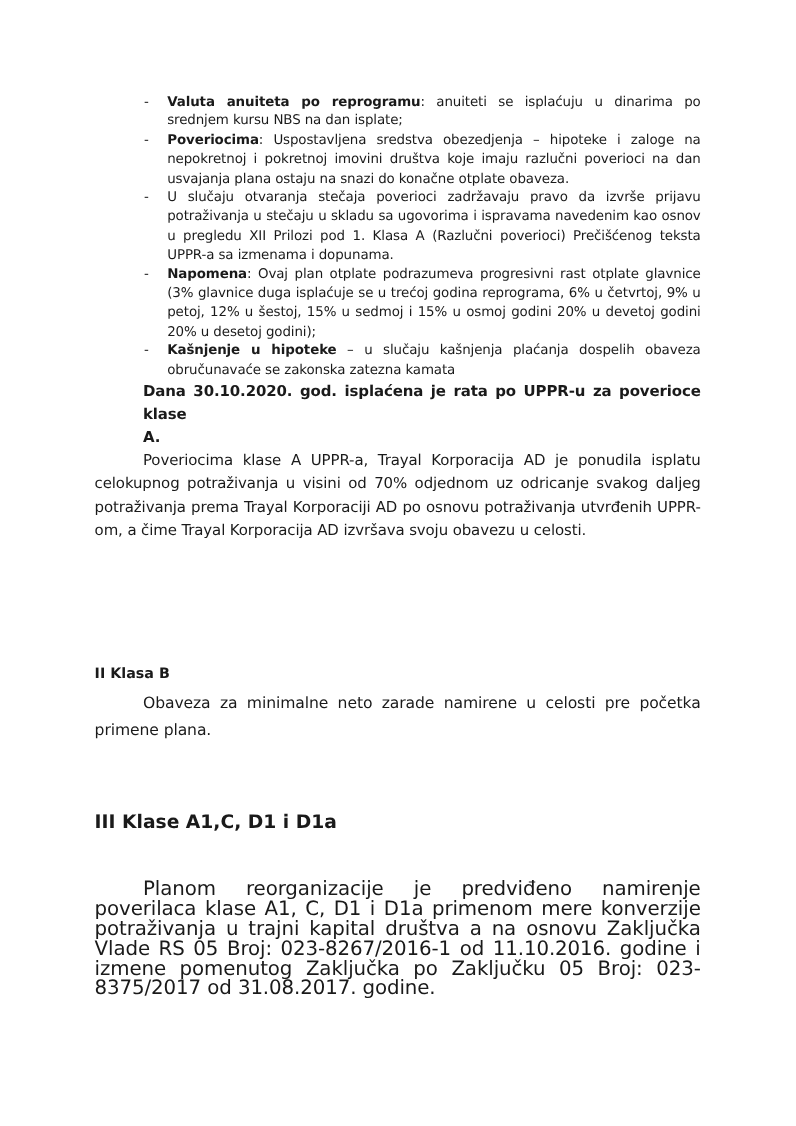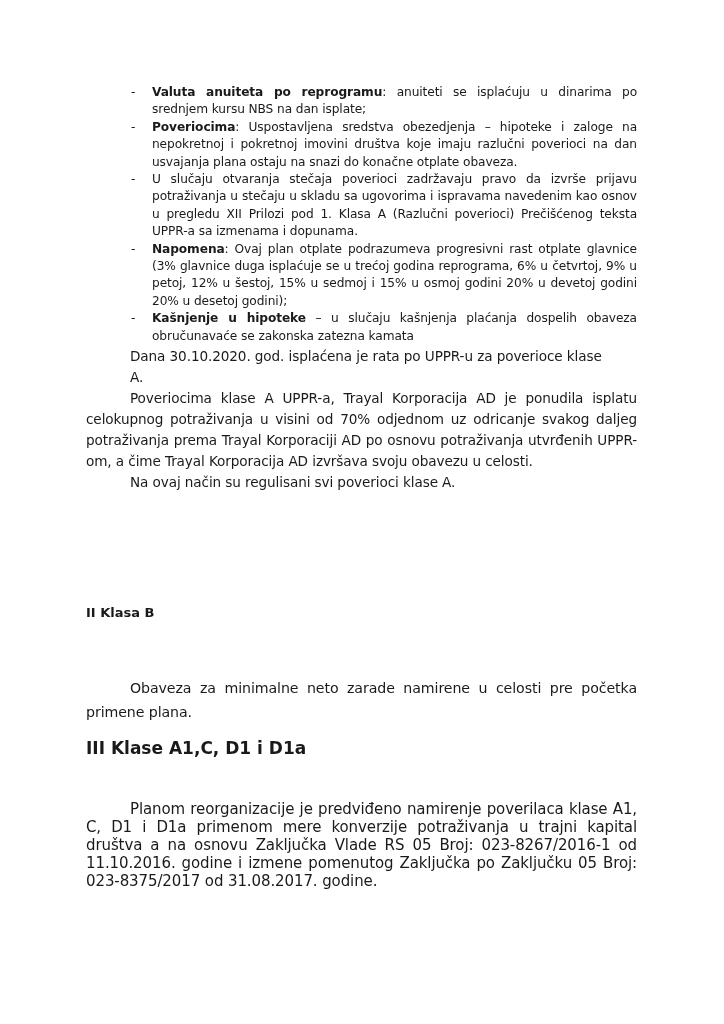--- a/index.html
+++ b/index.html
@@ -6,46 +6,45 @@
   body { width:724px; height:1024px; position:relative; overflow:hidden;
          font-family:"DejaVu Sans", sans-serif; color:#1a1a1a; }
   .page { position:absolute; left:0; top:0; width:724px; height:1024px; }
   .txt { font-size:12.2px; line-height:17.4px; letter-spacing:-0.1px; }
   .bullets { position:absolute; left:131px; top:84px; width:506px; margin:0; padding:0; list-style:none; }
   .bullets li { position:relative; padding-left:21px; text-align:justify; }
   .bullets li .dash { position:absolute; left:0; top:0; }
   .bullets b { font-weight:bold; }
   .para-block { position:absolute; left:86px; width:551px; }
   .para-block p { margin:0; text-indent:44px; text-align:justify; }
-  .indent-wrap { padding-left:44px; text-indent:0 !important; }
+  .indent-wrap { padding-left:44px; text-indent:0 !important;font-weight:bold; }
   .heading { position:absolute; left:86px; font-weight:bold; font-size:13px; }
   .big { font-size:13.6px; line-height:21px; }
 </style>
 </head>
 <body>
 
 <div class="page">
 
   <ul class="bullets txt">
     <li><span class="dash">-</span><b>Valuta anuiteta po reprogramu</b><span>: anuiteti se isplaćuju u dinarima po srednjem kursu NBS na dan isplate;</span></li>
     <li><span class="dash">-</span><b>Poveriocima</b><span>: Uspostavljena sredstva obezedjenja – hipoteke i zaloge na nepokretnoj i pokretnoj imovini društva koje imaju razlučni poverioci na dan usvajanja plana ostaju na snazi do konačne otplate obaveza.</span></li>
     <li><span class="dash">-</span><b></b><span>U slučaju otvaranja stečaja poverioci zadržavaju pravo da izvrše prijavu potraživanja u stečaju u skladu sa ugovorima i ispravama navedenim kao osnov u pregledu XII Prilozi pod 1. Klasa A (Razlučni poverioci) Prečišćenog teksta UPPR-a sa izmenama i dopunama.</span></li>
     <li><span class="dash">-</span><b>Napomena</b><span>: Ovaj plan otplate podrazumeva progresivni rast otplate glavnice (3% glavnice duga isplaćuje se u trećoj godina reprograma, 6% u četvrtoj, 9% u petoj, 12% u šestoj, 15% u sedmoj i 15% u osmoj godini 20% u devetoj godini 20% u desetoj godini);</span></li>
     <li><span class="dash">-</span><b>Kašnjenje u hipoteke</b><span> – u slučaju kašnjenja plaćanja dospelih obaveza obručunavaće se zakonska zatezna kamata</span></li>
   </ul>
 
   <div class="para-block txt big" style="top:346px;">
     <p class="indent-wrap" style="padding-left:44px;text-indent:0;"><span>Dana 30.10.2020. god.  isplaćena je rata po UPPR-u za poverioce klase</span><br><span>A.</span></p>
     <p>Poveriocima klase A UPPR-a, Trayal Korporacija AD je ponudila isplatu celokupnog potraživanja u visini od 70% odjednom uz odricanje svakog daljeg potraživanja prema Trayal Korporaciji AD po osnovu potraživanja utvrđenih UPPR-om, a čime Trayal Korporacija AD izvršava svoju obavezu u celosti.</p>
-    <p>Na ovaj način su regulisani svi poverioci klase A.</p>
   </div>
 
   <div class="heading" style="top:605px;">II Klasa B</div>
-  <div class="para-block txt" style="top:676px; font-size:14.2px; line-height:24px;">
+  <div class="para-block txt" style="top:628px; font-size:14.2px; line-height:24px;">
     <p>Obaveza za minimalne neto zarade namirene u celosti pre početka primene plana.</p>
   </div>
 
   <div class="heading" style="top:738px; font-size:17px;">III Klase A1,C, D1 i D1a</div>
-  <div class="para-block txt" style="top:800px; line-height:18px; font-size:15px;">
+  <div class="para-block txt" style="top:800px; line-height:18px; font-size:18px;">
     <p>Planom reorganizacije je predviđeno namirenje poverilaca klase A1, C, D1 i D1a primenom mere konverzije potraživanja u trajni kapital društva a na osnovu Zaključka Vlade RS 05 Broj: 023-8267/2016-1 od 11.10.2016. godine i izmene pomenutog Zaključka po Zaključku 05 Broj: 023-8375/2017 od 31.08.2017. godine.</p>
   </div>
 
 </div>
 
 </body></html>

